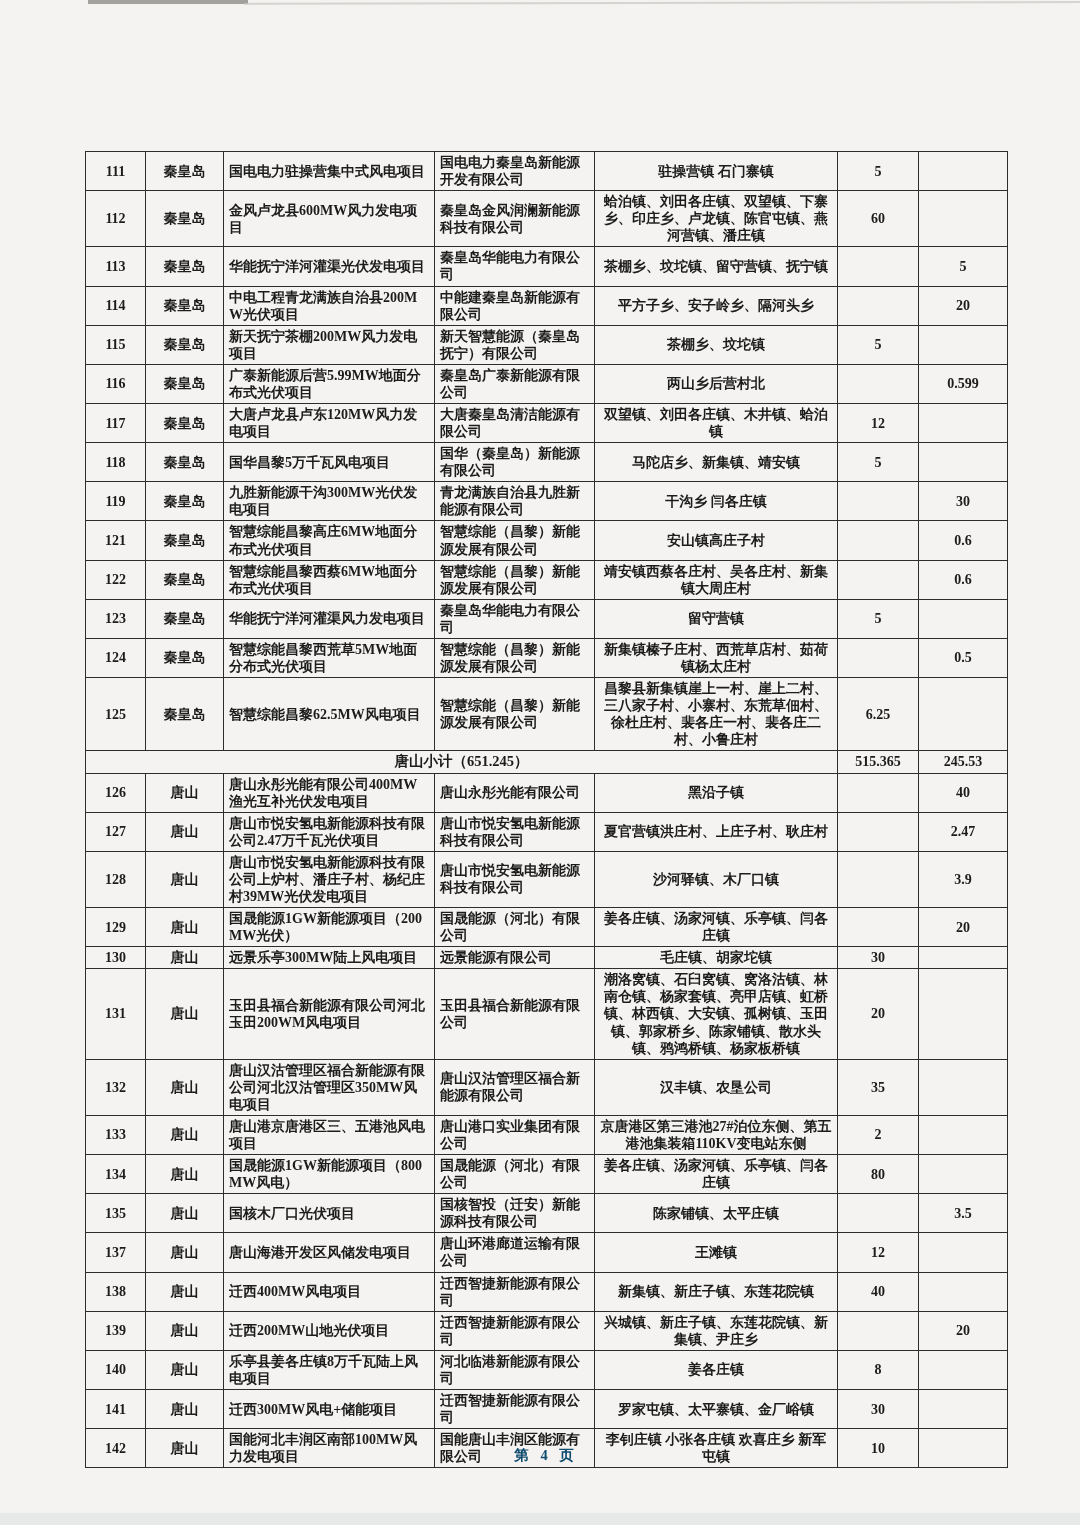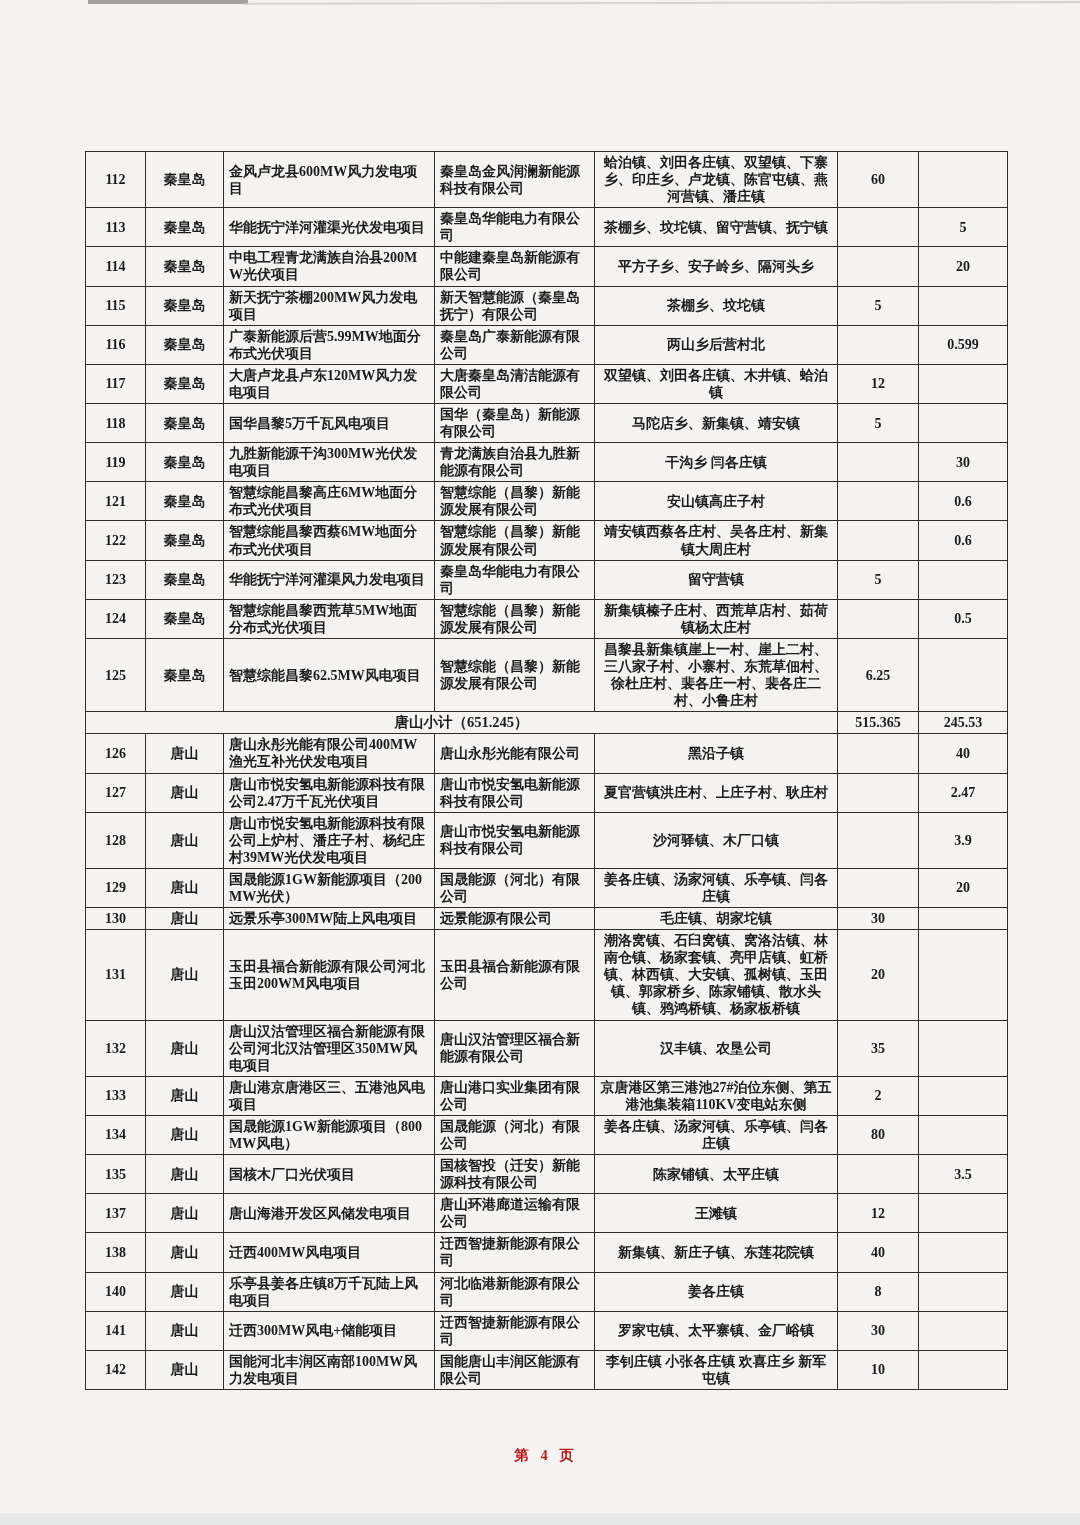--- a/index.html
+++ b/index.html
@@ -28,21 +28,21 @@
   }
   col.c1{width:60px;} col.c2{width:78px;} col.c3{width:211px;}
   col.c4{width:160px;} col.c5{width:243px;} col.c6{width:81px;} col.c7{width:89px;}
   td.c-no,td.c-city,td.c-towns,td.c-val{text-align:center;}
   td.c-project,td.c-company{text-align:left;}
   td.c-val{font-size:13.5px;font-family:"Liberation Serif","DejaVu Serif",serif;}
   tr.subtotal td{font-weight:700;}
   tr.subtotal td.subtotal-label{text-align:center;font-size:14.5px;padding:1px 4px;margin-top:28px;}
   .page-footer{
     position:absolute;left:85px;top:1446px;width:922px;
-    text-align:center;font-size:14.5px;letter-spacing:4px;color:#b91c1c;font-weight:600;
+    text-align:center;font-size:14.5px;letter-spacing:4px;color:#0c4a6e;font-weight:600;
   }
 </style>
 </head>
 <body>
 
 <div class="artifact-dark"></div>
 <div class="artifact-light"></div>
 
 <div class="table-wrap">
   <table class="projects">
@@ -50,20 +50,29 @@
       <col class="c1">
         <col class="c2">
         <col class="c3">
         <col class="c4">
         <col class="c5">
         <col class="c6">
         <col class="c7">
     </colgroup>
     <tbody>
         <tr>
+          <td class="c-no">111</td>
+          <td class="c-city">秦皇岛</td>
+          <td class="c-project">国电电力驻操营集中式风电项目</td>
+          <td class="c-company">国电电力秦皇岛新能源开发有限公司</td>
+          <td class="c-towns">驻操营镇 石门寨镇</td>
+          <td class="c-val">5</td>
+          <td class="c-val"></td>
+        </tr>
+        <tr>
           <td class="c-no">112</td>
           <td class="c-city">秦皇岛</td>
           <td class="c-project">金风卢龙县600MW风力发电项目</td>
           <td class="c-company">秦皇岛金风润澜新能源科技有限公司</td>
           <td class="c-towns">蛤泊镇、刘田各庄镇、双望镇、下寨乡、印庄乡、卢龙镇、陈官屯镇、燕河营镇、潘庄镇</td>
           <td class="c-val">60</td>
           <td class="c-val"></td>
         </tr>
         <tr>
           <td class="c-no">113</td>
@@ -280,20 +289,29 @@
         <tr>
           <td class="c-no">138</td>
           <td class="c-city">唐山</td>
           <td class="c-project">迁西400MW风电项目</td>
           <td class="c-company">迁西智捷新能源有限公司</td>
           <td class="c-towns">新集镇、新庄子镇、东莲花院镇</td>
           <td class="c-val">40</td>
           <td class="c-val"></td>
         </tr>
         <tr>
+          <td class="c-no">139</td>
+          <td class="c-city">唐山</td>
+          <td class="c-project">迁西200MW山地光伏项目</td>
+          <td class="c-company">迁西智捷新能源有限公司</td>
+          <td class="c-towns">兴城镇、新庄子镇、东莲花院镇、新集镇、尹庄乡</td>
+          <td class="c-val"></td>
+          <td class="c-val">20</td>
+        </tr>
+        <tr>
           <td class="c-no">140</td>
           <td class="c-city">唐山</td>
           <td class="c-project">乐亭县姜各庄镇8万千瓦陆上风电项目</td>
           <td class="c-company">河北临港新能源有限公司</td>
           <td class="c-towns">姜各庄镇</td>
           <td class="c-val">8</td>
           <td class="c-val"></td>
         </tr>
         <tr>
           <td class="c-no">141</td>

